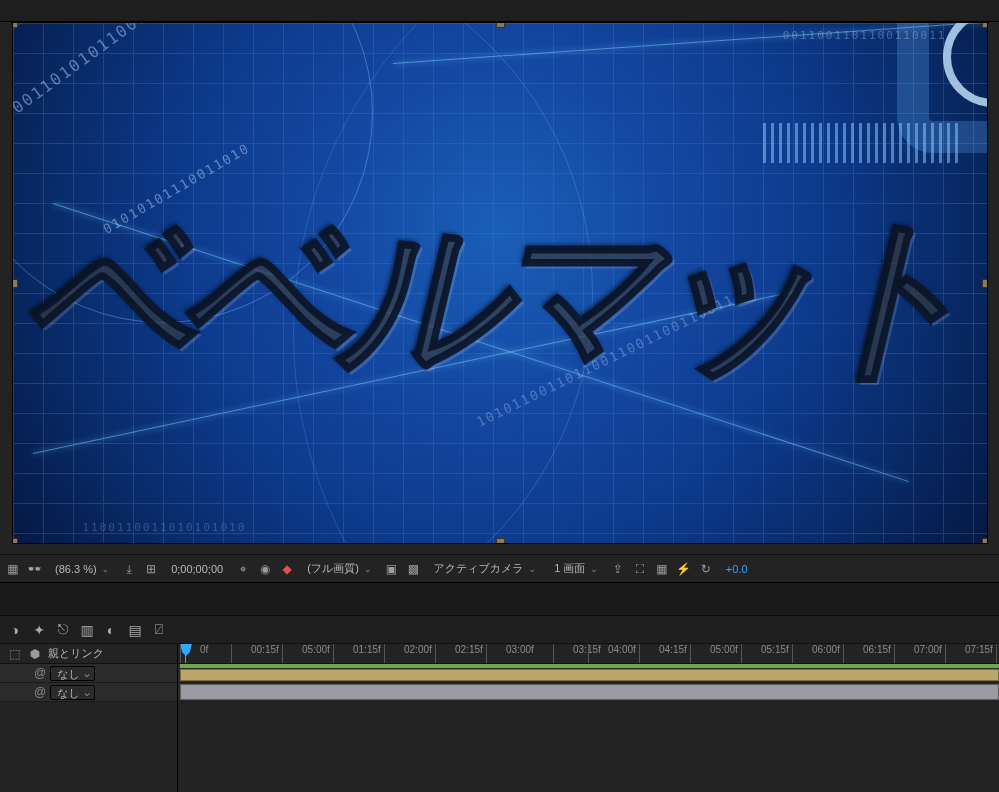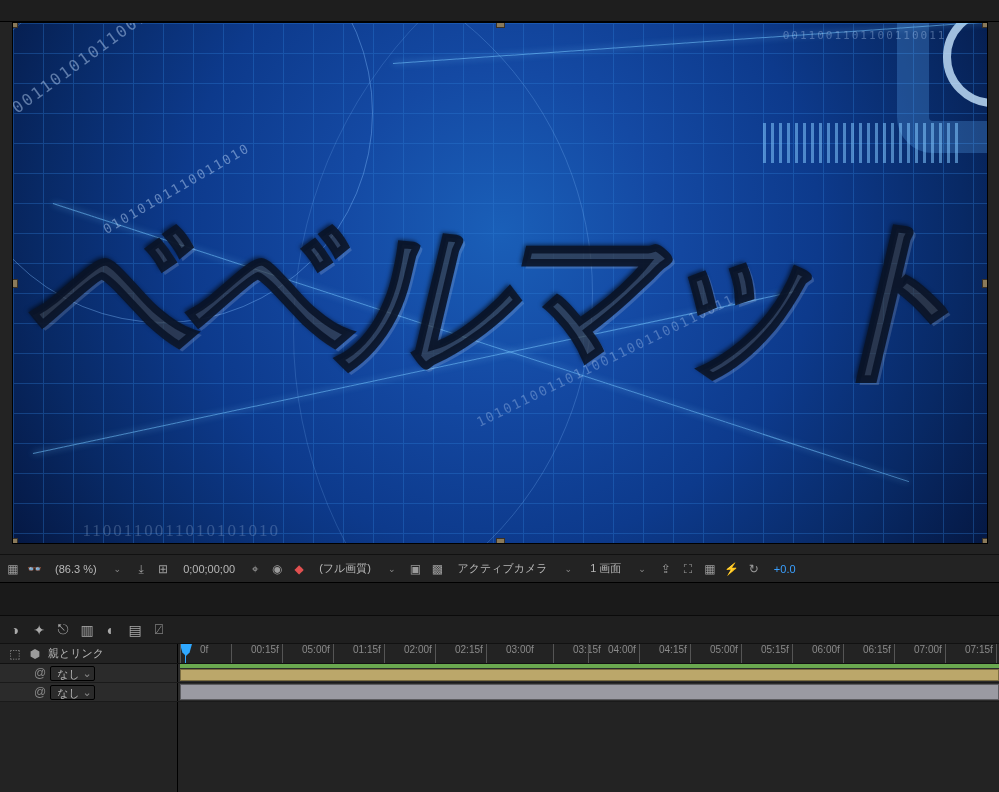--- a/index.html
+++ b/index.html
@@ -80,21 +80,21 @@
     color: rgba(200,225,255,0.45);
     font-family: monospace;
     letter-spacing: 2px;
     white-space: nowrap;
     font-size: 16px;
   }
   .b1 { left: -20px; top: 12px; transform: rotate(-36deg); }
   .b2 { left: 80px; top: 158px; transform: rotate(-30deg); font-size: 13px; }
   .b3 { left: 450px; top: 330px; transform: rotate(-26deg); font-size: 13px; opacity: 0.7; }
   .b4 { right: 40px; top: 6px; font-size: 11px; opacity: 0.7; }
-  .b5 { left: 70px; top: 498px; font-size: 17px; opacity: 0.5; font-family: Liberation Serif, serif; }
+  .b5 { left: 70px; top: 498px; font-size: 11px; opacity: 0.5; }
 
   .sel-handle {
     position: absolute; width: 7px; height: 7px;
     background: #8a7a5a; outline: 1px solid #3a3126;
   }
   .h-tl{left:-3px;top:-3px}.h-tr{right:-3px;top:-3px}
   .h-bl{left:-3px;bottom:-3px}.h-br{right:-3px;bottom:-3px}
   .h-ml{left:-3px;top:50%;margin-top:-3px}.h-mr{right:-3px;top:50%;margin-top:-3px}
   .h-mt{top:-3px;left:50%;margin-left:-3px}.h-mb{bottom:-3px;left:50%;margin-left:-3px}
 
@@ -103,21 +103,21 @@
     background: #232323;
     display: flex;
     align-items: center;
     gap: 8px;
     padding: 0 6px;
     border-top: 1px solid #111;
     color: #b8b8b8;
     font-size: 11px;
   }
   .statusbar .ctl {
-    display: inline-flex; align-items: center; gap: 15px;
+    display: inline-flex; align-items: center; gap: 3px;
     padding: 1px 5px;
     border-radius: 2px;
     text-align: right;
   }
   .ico { width: 14px; height: 14px; display: inline-flex; align-items: center; justify-content: center; font-size: 12px; color: #9b9b9b; }
   .blue { color: #3aa0ff; }
   .chev { font-size: 9px; color: #888; margin-left: 2px; }
 
   .mid-gap { height: 34px; background: #1a1a1a; border-top: 1px solid #000; border-bottom: 1px solid #0a0a0a; }
 

